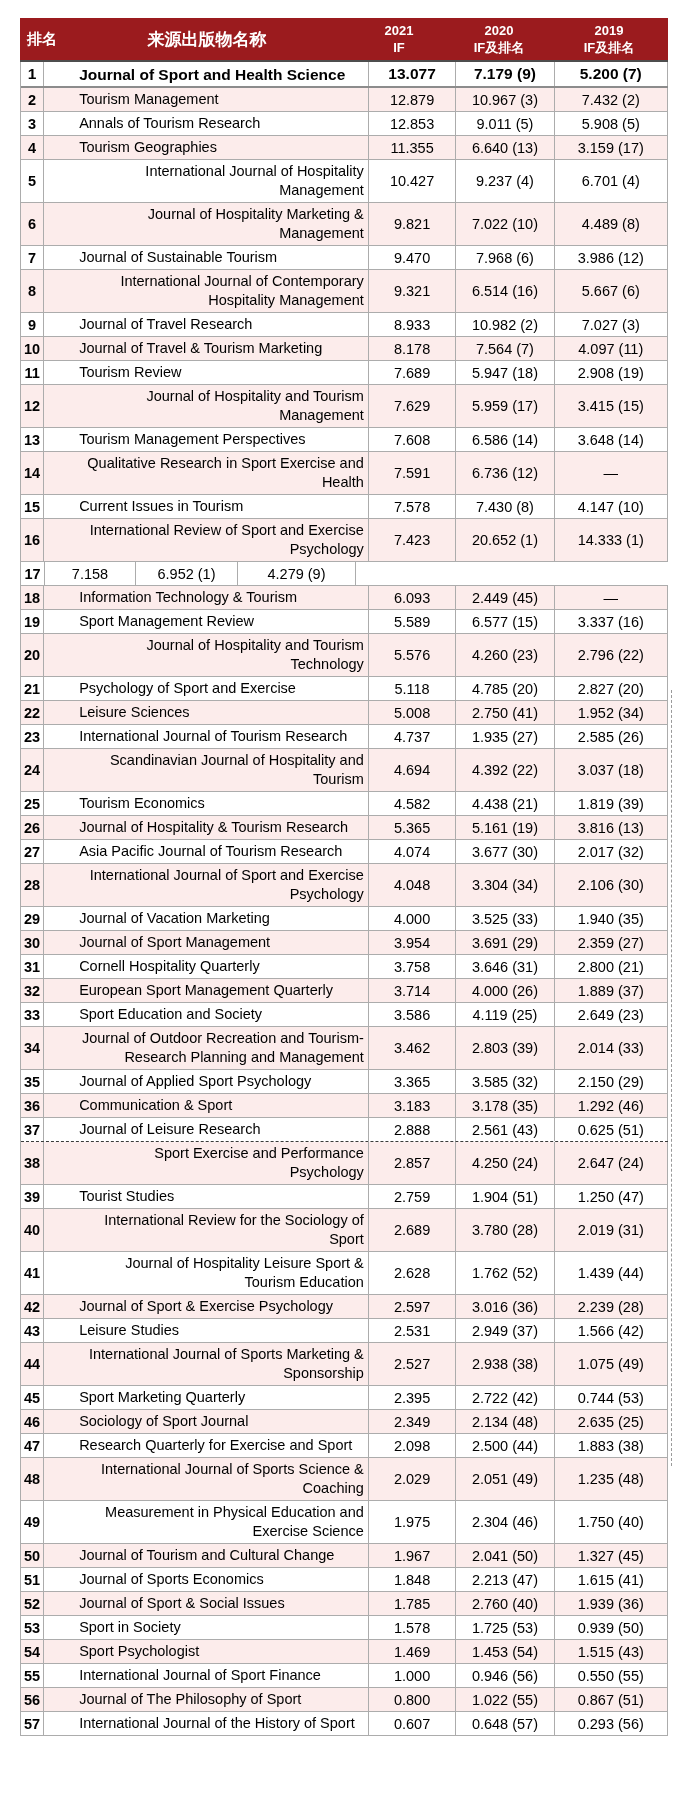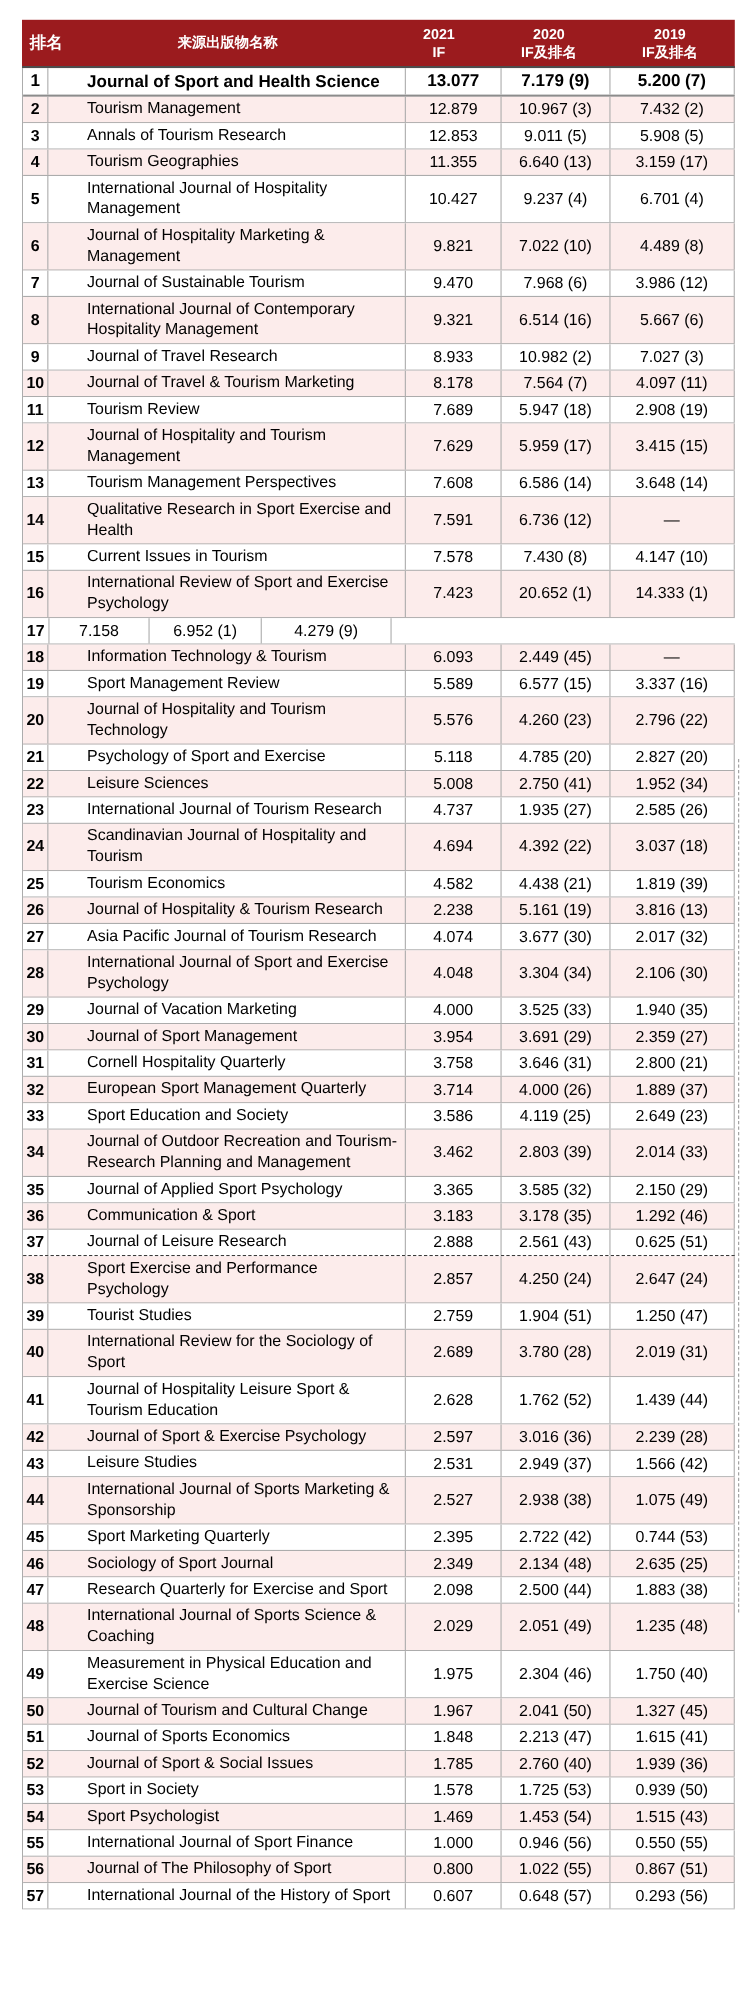--- a/index.html
+++ b/index.html
@@ -21,21 +21,21 @@
     color:var(--header-text,#ffffff);
     height:42px;
     border-bottom:2px solid var(--border-dark,#4d4d4d);
   }
   .h-cell{
     display:flex;flex-direction:column;
     align-items:center;justify-content:center;
     font-weight:bold;white-space:nowrap;
   }
   .h-rank{width:44px;font-size:15px;}
-  .h-name{width:286px;font-size:13px;}
+  .h-name{width:286px;font-size:17px;}
   .h-2021{width:98px;}
   .h-2020{width:102px;}
   .h-2019{width:118px;}
   .h-year{font-size:13px;line-height:17px;}
   .h-sub{font-size:13px;line-height:18px;}
   
   .tbody{border-left:1px solid var(--border,#acacac);}
   .row{
     display:flex;
     background:var(--row-bg,#ffffff);
@@ -47,21 +47,21 @@
   .cell{
     box-sizing:border-box;
     display:flex;align-items:center;justify-content:center;
     border-right:1px solid var(--border,#acacac);
     font-size:14.5px;
     text-align:center;
   }
   .c-rank{width:24px;font-weight:bold;}
   .c-name{
     width:306px;
-    justify-content:flex-start;text-align:left;
+    justify-content:flex-start;text-align:right;
     padding:2px 4px 2px 5px;
     line-height:19px;
     margin-left:30px;
   }
   .c-2021{width:91px;}
   .c-2020{width:102px;text-align:center;}
   .c-2019{width:118px;}
   .row.highlight{min-height:26px;border-bottom:2px solid #8c8c8c;}
   .row.highlight .cell{font-weight:bold;font-size:15.5px;}
   .row.page-break{border-bottom:1px dashed var(--page-break,#3a3a3a);}
@@ -269,21 +269,21 @@
       <div class="row">
         <div class="cell c-rank">25</div>
         <div class="cell c-name">Tourism Economics</div>
         <div class="cell c-2021">4.582</div>
         <div class="cell c-2020">4.438 (21)</div>
         <div class="cell c-2019">1.819 (39)</div>
       </div>
       <div class="row stripe">
         <div class="cell c-rank">26</div>
         <div class="cell c-name">Journal of Hospitality &amp; Tourism Research</div>
-        <div class="cell c-2021">2.238</div>
+        <div class="cell c-2021">5.365</div>
         <div class="cell c-2020">5.161 (19)</div>
         <div class="cell c-2019">3.816 (13)</div>
       </div>
       <div class="row">
         <div class="cell c-rank">27</div>
         <div class="cell c-name">Asia Pacific Journal of Tourism Research</div>
         <div class="cell c-2021">4.074</div>
         <div class="cell c-2020">3.677 (30)</div>
         <div class="cell c-2019">2.017 (32)</div>
       </div>

